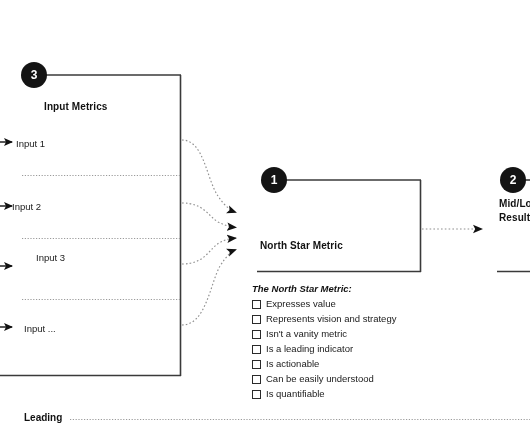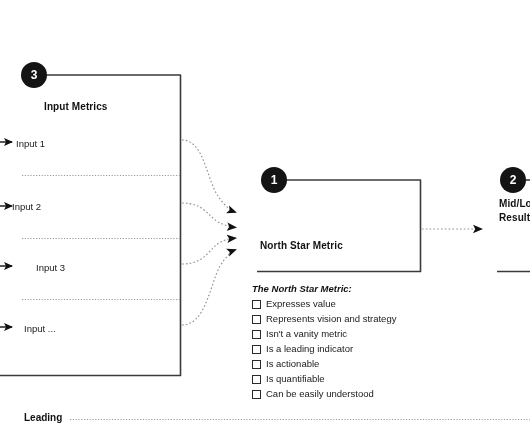--- a/index.html
+++ b/index.html
@@ -186,21 +186,21 @@
       <line x1="70" y1="419.5" x2="530" y2="419.5" stroke="#9a9a9a" stroke-width="1" stroke-dasharray="1.2 1.6"></line>
     </g>
   </svg>
 
   <div class="badge" style="left:21px; top:62px;">3</div>
 
   <div class="box-title" style="left:24px; top:101px;margin-left:20px;">Input Metrics</div>
 
   <div class="input-label" style="left:16px; top:138px;">Input 1</div>
   <div class="input-label" style="left:12px; top:201px;">Input 2</div>
-  <div class="input-label" style="left:24px; top:262px;padding-left:12px;">Input 3</div>
+  <div class="input-label" style="left:24px; top:252px;padding-left:12px;">Input 3</div>
   <div class="input-label" style="left:24px; top:323px;">Input ...</div>
 
   <div class="badge" style="left:261px; top:167px;">1</div>
 
   <div class="box-title" style="left:260px; top:197px;margin-top:43px;">North Star Metric</div>
 
   <div class="badge" style="left:500px; top:167px;">2</div>
 
   <div class="box-title two-line" style="left:499px; top:197px;">
     <div>Mid/Lo</div>
@@ -225,23 +225,23 @@
     <div class="check-row">
       <span class="check-box"></span>
       <span class="check-text">Is a leading indicator</span>
     </div>
     <div class="check-row">
       <span class="check-box"></span>
       <span class="check-text">Is actionable</span>
     </div>
     <div class="check-row">
       <span class="check-box"></span>
+      <span class="check-text">Can be easily understood</span>
+    </div>
+    <div class="check-row">
+      <span class="check-box"></span>
       <span class="check-text">Is quantifiable</span>
     </div>
-    <div class="check-row">
-      <span class="check-box"></span>
-      <span class="check-text">Can be easily understood</span>
-    </div>
   </div>
 
   <div class="leading-label">Leading</div>
 
 </div>
 
 </body></html>

